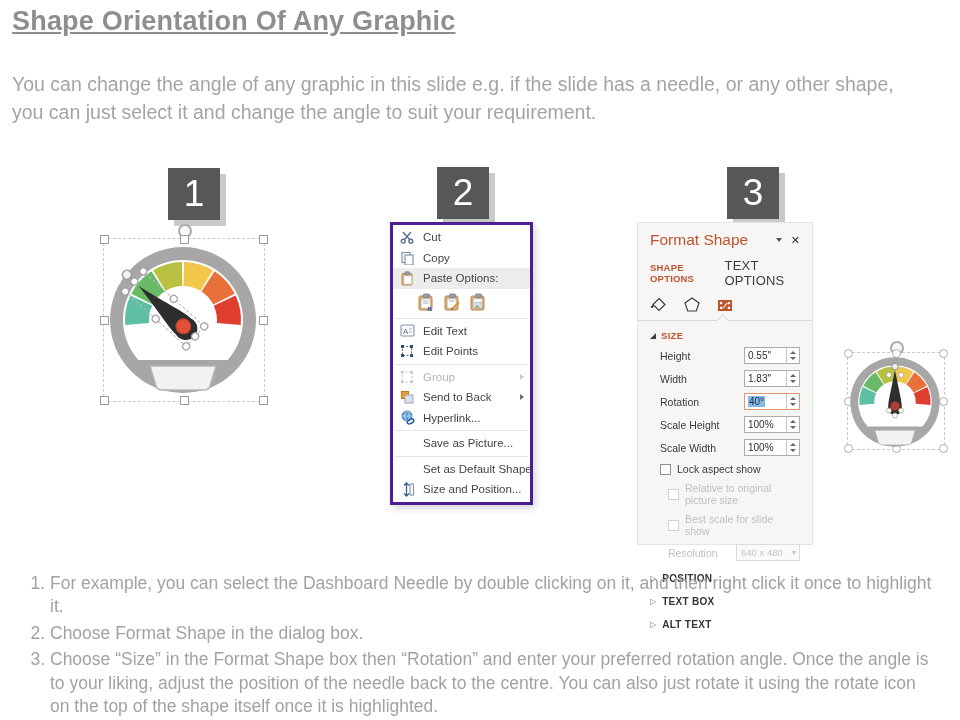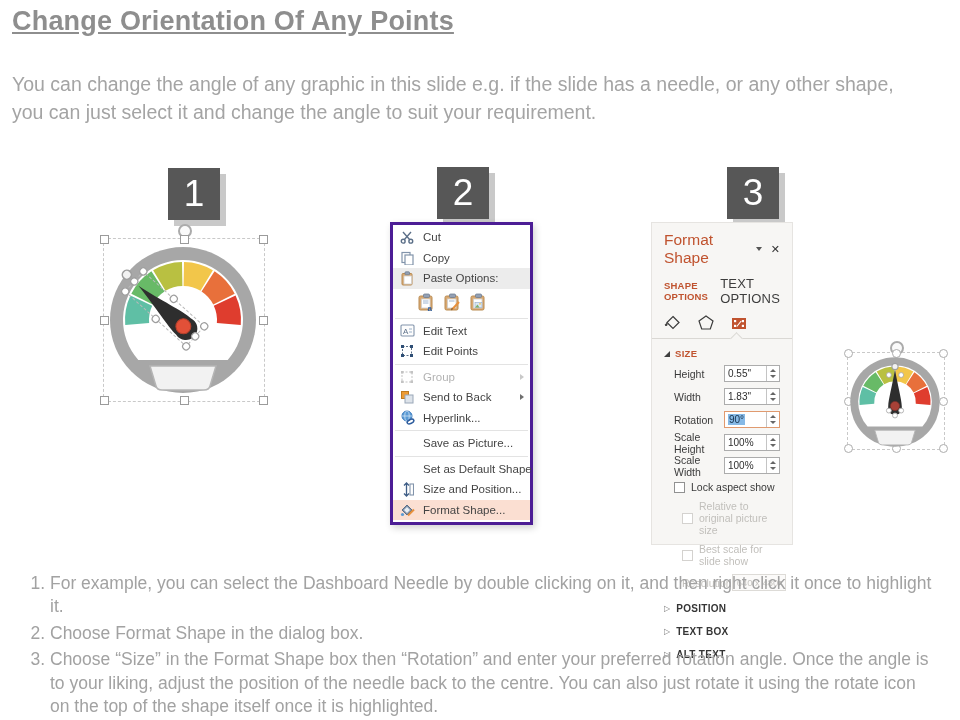--- a/index.html
+++ b/index.html
@@ -44,23 +44,23 @@
   .menu-item.hl{background:#fbdfd2;}
   .menu-item.label-row{background:#ececec;}
   .mi-arrow{margin-left:auto;margin-right:6px;width:0;height:0;
             border-left:4px solid #6f6f6f;border-top:3.5px solid transparent;border-bottom:3.5px solid transparent;}
   .menu-item.disabled .mi-arrow{border-left-color:#c9c9c9;}
   .menu-sep{height:1px;background:#e3e3e3;margin:2px 2px;}
   .paste-row{display:flex;align-items:center;height:27px;padding-left:24px;gap:7px;}
   .paste-row svg{display:block;}
 
   
-  #panel{position:absolute;left:637px;top:222px;width:142px;height:323px;
+  #panel{position:absolute;left:637px;top:222px;width:176px;height:323px;
          background:#f7f6f4;border:1px solid #e6e4e1;box-sizing:border-box;
-         padding:8px 0 0 0;font-size:10.5px;color:#3a3a3a;margin-left:14px;}
+         padding:8px 0 0 0;font-size:10.5px;color:#3a3a3a;}
   .p-row{display:flex;align-items:center;padding:0 12px;}
   .p-title-row{justify-content:space-between;}
   .p-title{font-size:15.5px;color:#c0532f;}
   .p-winbtns{display:flex;align-items:center;gap:9px;}
   .p-caret{width:0;height:0;border-top:4px solid #555;border-left:3.5px solid transparent;border-right:3.5px solid transparent;}
   .p-close{font-size:11px;color:#333;line-height:1;}
   .p-tabs{margin-top:9px;gap:12px;}
   .p-tab-active{font-size:9.5px;font-weight:bold;color:#c0532f;letter-spacing:.2px;}
   .p-tab{font-size:13px;color:#3d3d3d;letter-spacing:.2px;}
   .p-icons{margin-top:8px;gap:15px;}
@@ -97,21 +97,21 @@
   
   #steps-list{position:absolute;left:12px;top:572px;width:928px;}
   #steps-list ol{margin:0;padding-left:38px;font-size:17.5px;color:#a2a2a2;line-height:1.34;}
   #steps-list li{margin-bottom:3px;}
 </style>
 </head>
 <body>
 
 <div id="canvas">
 
-  <div class="title">Change Orientation Of Any Points</div>
+  <div class="title">Shape Orientation Of Any Graphic</div>
   <div class="intro">You can change the angle of any graphic in this slide e.g. if the slide has a needle, or any other shape, you can just select it and change the angle to suit your requirement.</div>
 
   <div class="badge" id="badge1">1</div>
   <div class="badge" id="badge2">2</div>
   <div class="badge" id="badge3">3</div>
 
   <div class="rot-handle" id="rot1"></div>
   <div class="selbox" id="sel1">
     <div class="h-sq" style="left:-4px;top:-4px"></div>
     <div class="h-sq" style="left:76px;top:-4px"></div>
@@ -281,31 +281,20 @@
     </div>
     <div class="menu-item">
       <span class="mi-icon">
         <svg width="13" height="15" viewBox="0 0 13 15">
             <path d="M 3 3.5 L 5.5 1 L 8 3.5 M 5.5 1 L 5.5 14 M 3 11.5 L 5.5 14 L 8 11.5" fill="none" stroke="#3f5e87" stroke-width="1.3"></path>
             <rect x="9" y="2" width="3.5" height="11" fill="none" stroke="#8294ab" stroke-width="1.1"></rect>
           </svg>
       </span>
       <span class="mi-label">Size and Position...</span>
     </div>
-    <div class="menu-item hl">
-      <span class="mi-icon">
-        <svg width="15" height="15" viewBox="0 0 15 15">
-            <path d="M 2 8 L 7 3 L 12 8 L 7 13 Z" fill="#8294ab" stroke="#5a6e87"></path>
-            <path d="M 4 8 L 7 5 L 10 8 L 7 11 Z" fill="#e9eef4"></path>
-            <line x1="8" y1="13.5" x2="14" y2="7.5" stroke="#e8913d" stroke-width="2"></line>
-            <circle cx="2.5" cy="12.5" r="1.6" fill="#5b9bd5"></circle>
-          </svg>
-      </span>
-      <span class="mi-label">Format Shape...</span>
-    </div>
   </div>
 
   <div id="panel">
     <div class="p-row p-title-row">
       <span class="p-title">Format Shape</span>
       <span class="p-winbtns">
         <span class="p-caret"></span>
         <span class="p-close">✕</span>
       </span>
     </div>
@@ -355,21 +344,21 @@
         <span class="spin-val">1.83"</span>
         <span class="spin-btns">
             <span class="sp-up"></span>
             <span class="sp-dn"></span>
           </span>
       </span>
     </div>
     <div class="p-row field-row">
       <span class="f-label">Rotation</span>
       <span class="spinbox hot">
-        <span class="spin-val"><span class="sel">90°</span></span>
+        <span class="spin-val"><span class="sel">40°</span></span>
         <span class="spin-btns">
             <span class="sp-up"></span>
             <span class="sp-dn"></span>
           </span>
       </span>
     </div>
     <div class="p-row field-row">
       <span class="f-label">Scale Height</span>
       <span class="spinbox">
         <span class="spin-val">100%</span>

